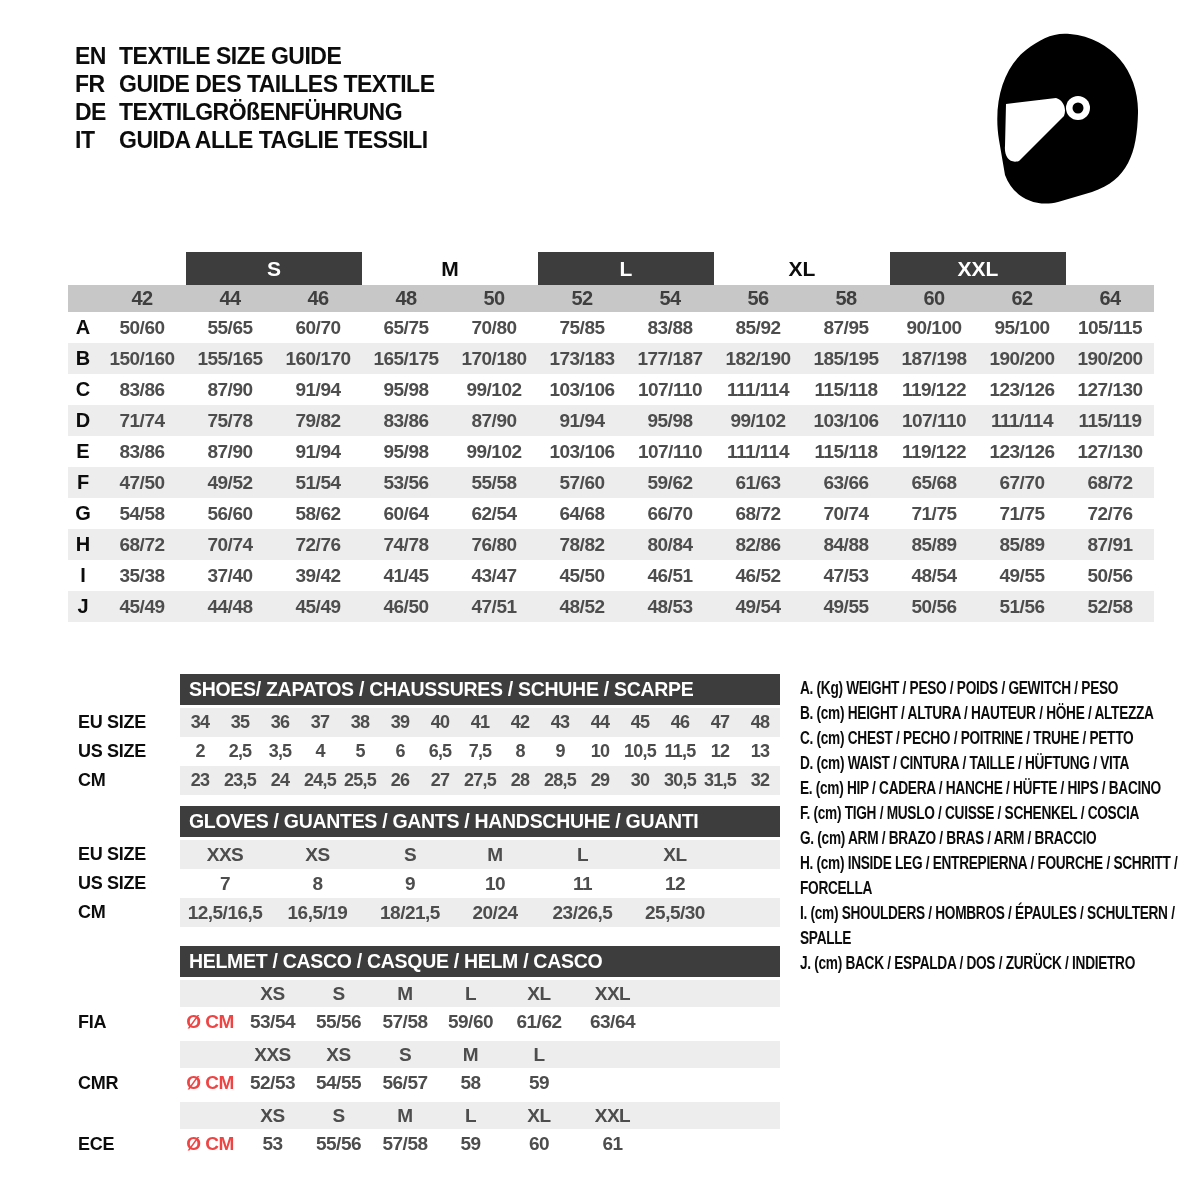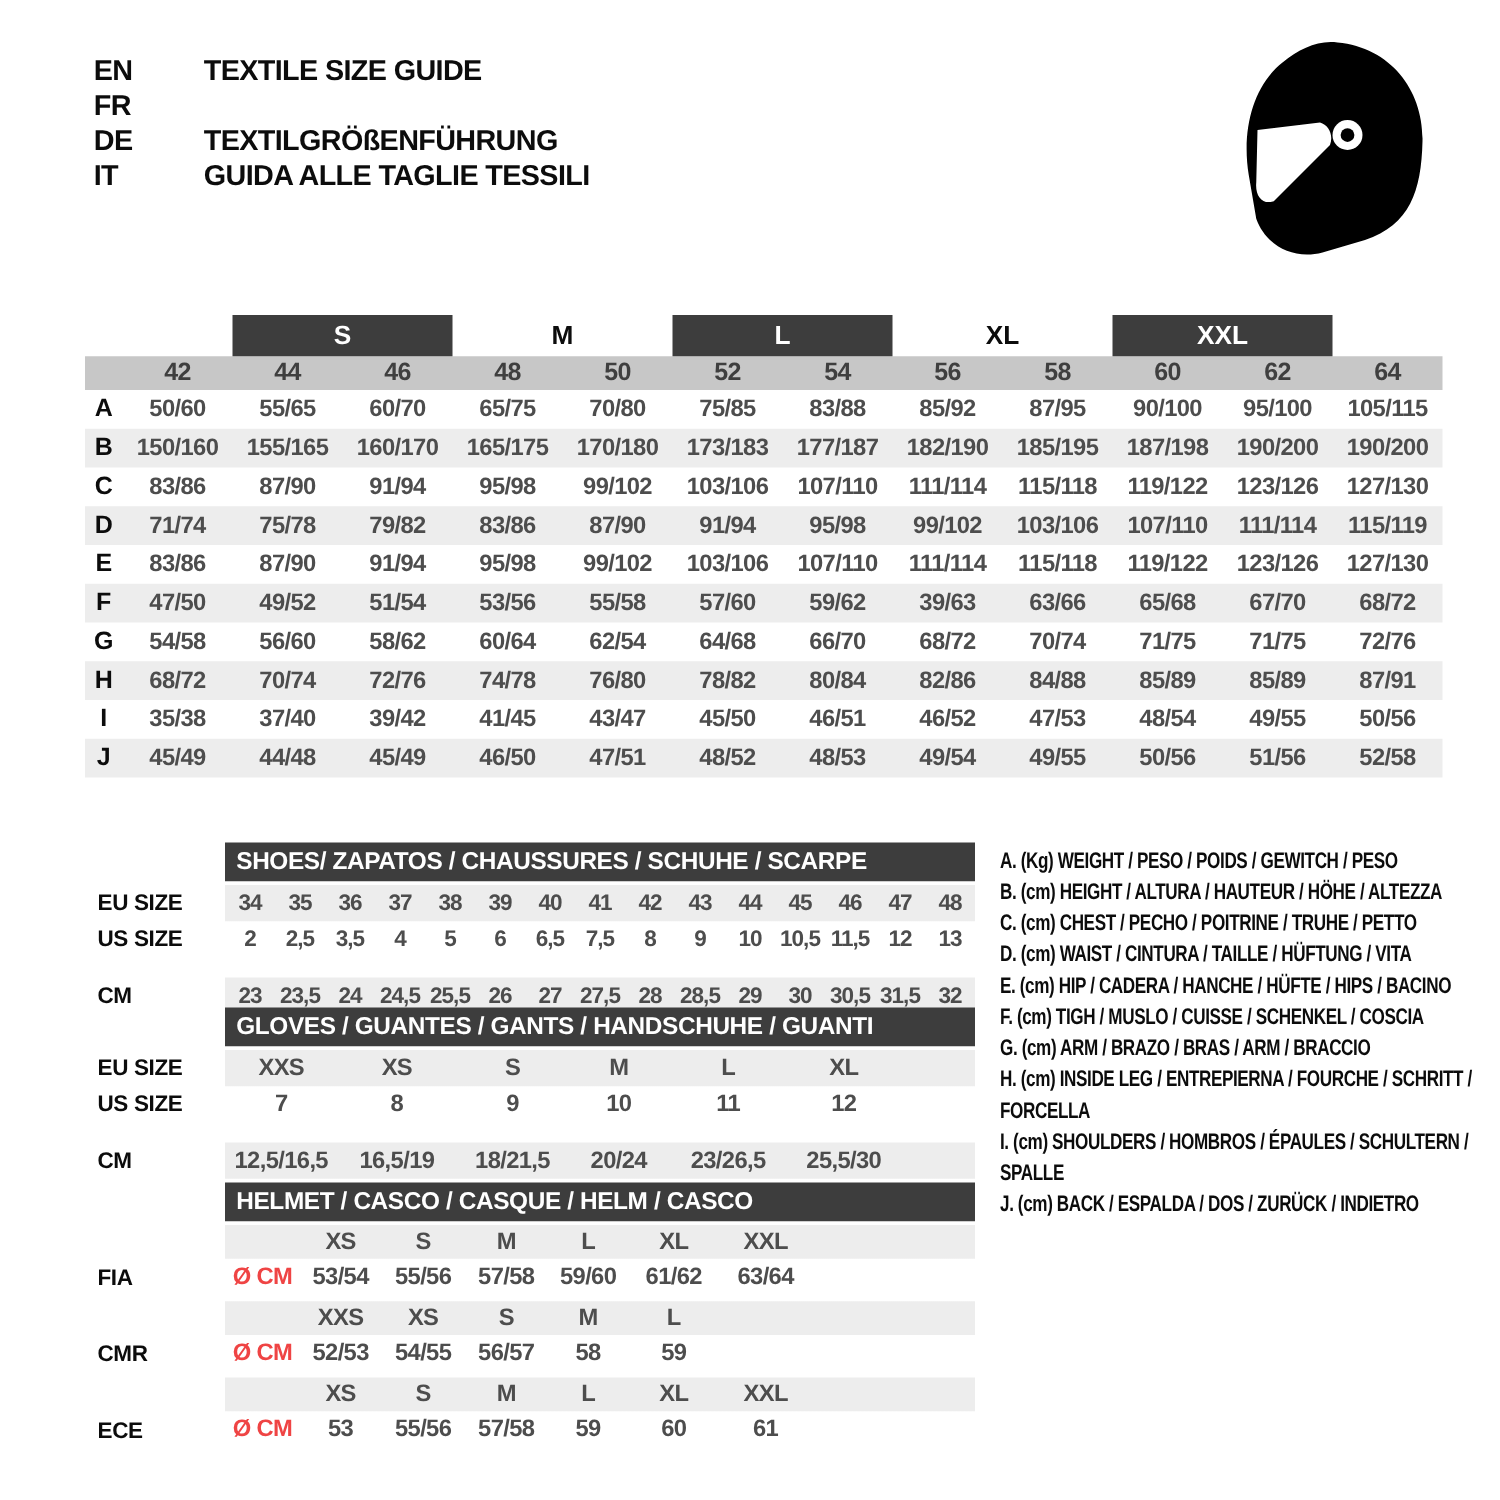--- a/index.html
+++ b/index.html
@@ -1,21 +1,21 @@
 <!DOCTYPE html>
 <html><head>
 <meta charset="utf-8">
 <style>
   html,body { margin:0; padding:0; background:#ffffff; }
   body { width:1200px; height:1200px; font-family:"Liberation Sans","DejaVu Sans",sans-serif; }
   .canvas { position:relative; width:1200px; height:1200px; background:#fff; overflow:hidden; }
 
   
   .lang-block { position:absolute; left:75px; top:42px; }
-  .lang-row { display:flex; height:28px; align-items:center;gap:44px; }
+  .lang-row { display:flex; height:28px; align-items:center; }
   .lang-code { width:44px; font-weight:700; font-size:23px; color:#0c0c0c; letter-spacing:-0.5px; }
   .lang-title { font-weight:700; font-size:23px; color:#0c0c0c; letter-spacing:-0.5px; white-space:nowrap; }
 
   
   .helmet-icon { position:absolute; left:978px; top:28px; }
 
   
   .main-table { position:absolute; left:68px; top:252px; width:1086px; }
   .band-row { display:grid; grid-template-columns:118px repeat(5,176px) 88px; height:33px; }
   .band { display:flex; align-items:center; justify-content:center; font-weight:700; font-size:21px; color:#0c0c0c; }
@@ -27,21 +27,21 @@
   .trow.alt { background:#ededed; }
   .trow .cell { font-weight:700; font-size:19px; color:#4d4d4d; letter-spacing:-0.5px; white-space:nowrap; }
   .rlabel { font-weight:700; font-size:20px; color:#0c0c0c; }
 
   
   .sec { position:absolute; left:60px; width:720px; }
   .sec-shoes { top:674px; } .sec-gloves { top:806px; } .sec-helm { top:946px; }
   .bar-row { display:grid; grid-template-columns:120px 600px; height:31px; }
   .bar { background:#3d3d3d; color:#fff; font-weight:700; font-size:19.5px; display:flex; align-items:center;
          padding-left:9px; box-sizing:border-box; letter-spacing:-0.3px; white-space:nowrap; }
-  .stripe { background:linear-gradient(to right,#ffffff 120px,#ededed 120px);margin-top:16px; }
+  .stripe { background:linear-gradient(to right,#ffffff 120px,#ededed 120px); }
   .first-after-bar { margin-top:3px; }
   .gap4 { margin-top:4px; }
   .llabel { justify-self:start; padding-left:18px; font-weight:700; font-size:18px; color:#0c0c0c; letter-spacing:-0.3px; white-space:nowrap; }
   .sec .cell { font-weight:700; font-size:19px; color:#4d4d4d; letter-spacing:-0.5px; white-space:nowrap; }
   .g15 { display:grid; grid-template-columns:120px repeat(15,40px); height:29px; align-items:center; justify-items:center; }
   .g15 .cell { font-size:18px; letter-spacing:-0.8px; }
   .g6 { display:grid; grid-template-columns:120px 90px 95px 90px 80px 95px 90px; height:29px; align-items:center; justify-items:center; }
   .g7 { display:grid; grid-template-columns:120px 60px 65px 67px 66px 65px 72px 75px; height:27px; align-items:center; justify-items:center; }
   .g7.data { height:30px; }
   .ucell { font-weight:700; font-size:19px; color:#ef4444; letter-spacing:-0.5px; }
@@ -55,20 +55,21 @@
 
 <div class="canvas">
 
   <div class="lang-block">
     <div class="lang-row">
       <span class="lang-code">EN</span>
       <span class="lang-title">TEXTILE SIZE GUIDE</span>
     </div>
     <div class="lang-row">
       <span class="lang-code">FR</span>
+      <span class="lang-title">GUIDE DES TAILLES TEXTILE</span>
     </div>
     <div class="lang-row">
       <span class="lang-code">DE</span>
       <span class="lang-title">TEXTILGRÖßENFÜHRUNG</span>
     </div>
     <div class="lang-row">
       <span class="lang-code">IT</span>
       <span class="lang-title">GUIDA ALLE TAGLIE TESSILI</span>
     </div>
   </div>
@@ -182,21 +183,21 @@
       </div>
     <div class="trow alt">
       <div class="rlabel">F</div>
     <div class="cell">47/50</div>
         <div class="cell">49/52</div>
         <div class="cell">51/54</div>
         <div class="cell">53/56</div>
         <div class="cell">55/58</div>
         <div class="cell">57/60</div>
         <div class="cell">59/62</div>
-        <div class="cell">39/63</div>
+        <div class="cell">61/63</div>
         <div class="cell">63/66</div>
         <div class="cell">65/68</div>
         <div class="cell">67/70</div>
         <div class="cell">68/72</div>
       </div>
     <div class="trow">
       <div class="rlabel">G</div>
     <div class="cell">54/58</div>
         <div class="cell">56/60</div>
         <div class="cell">58/62</div>

